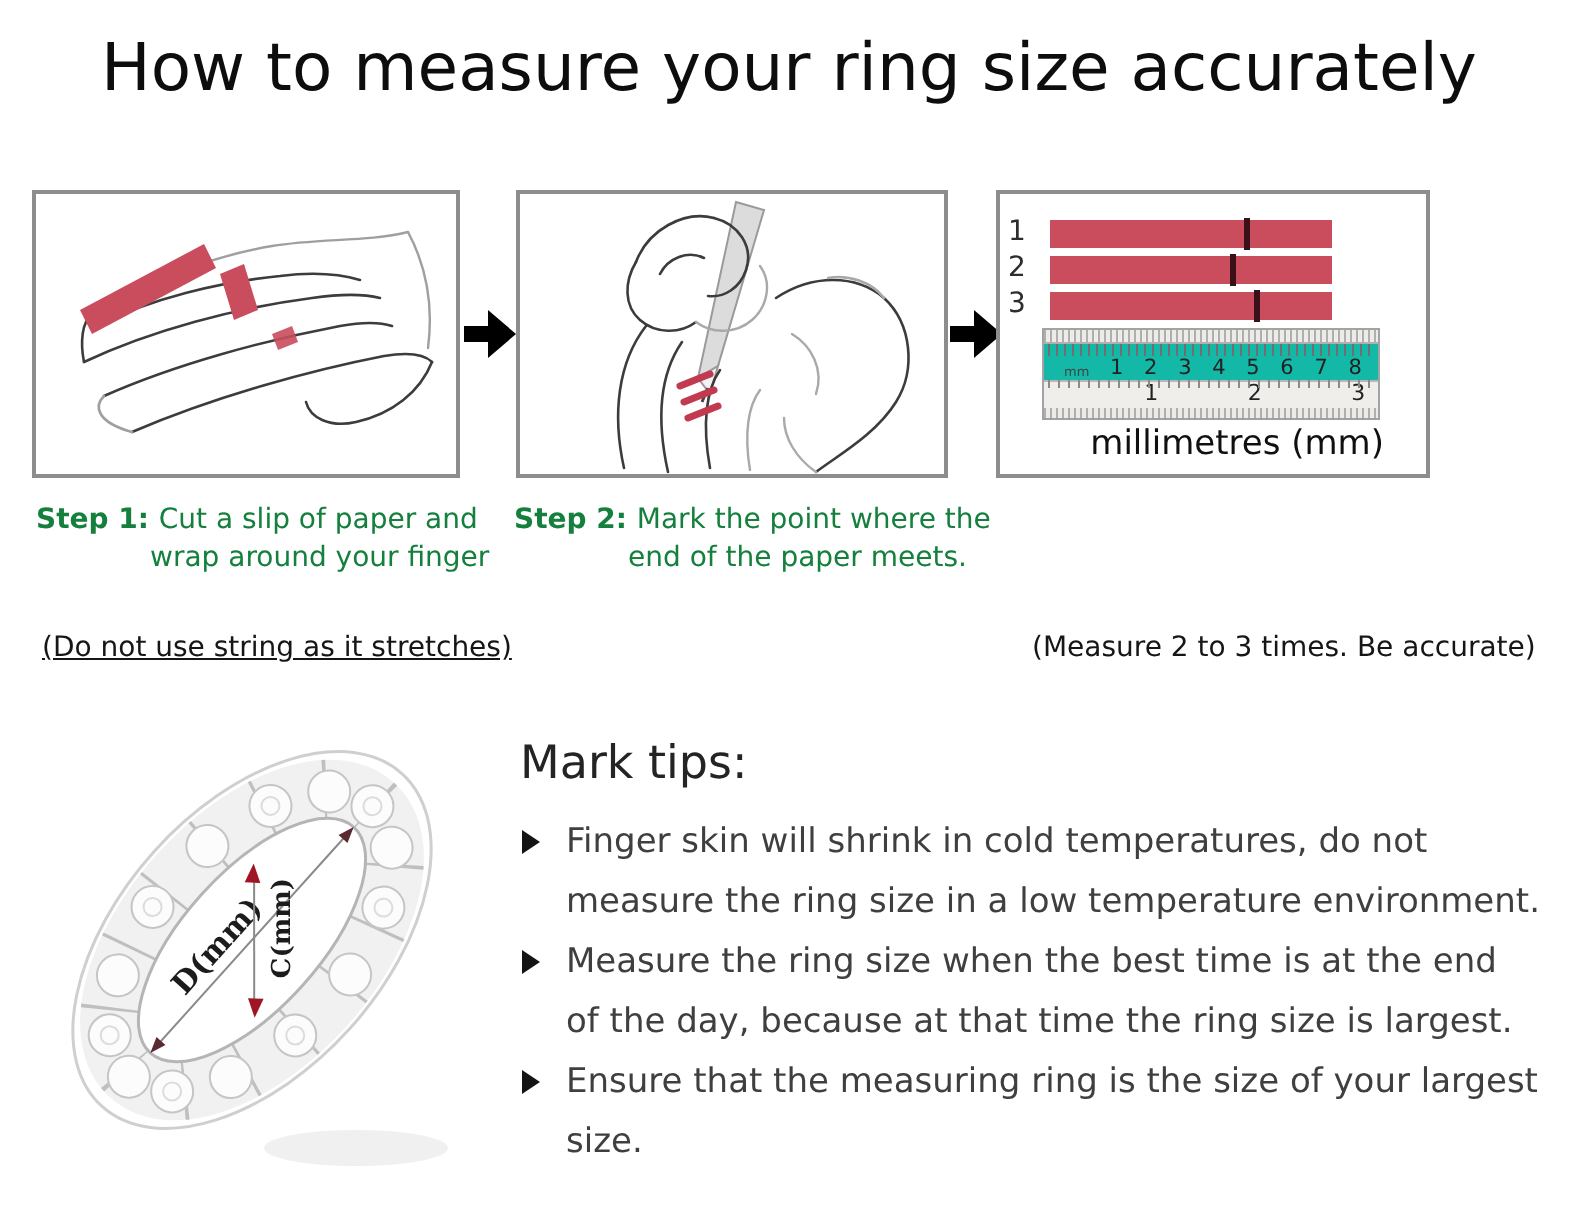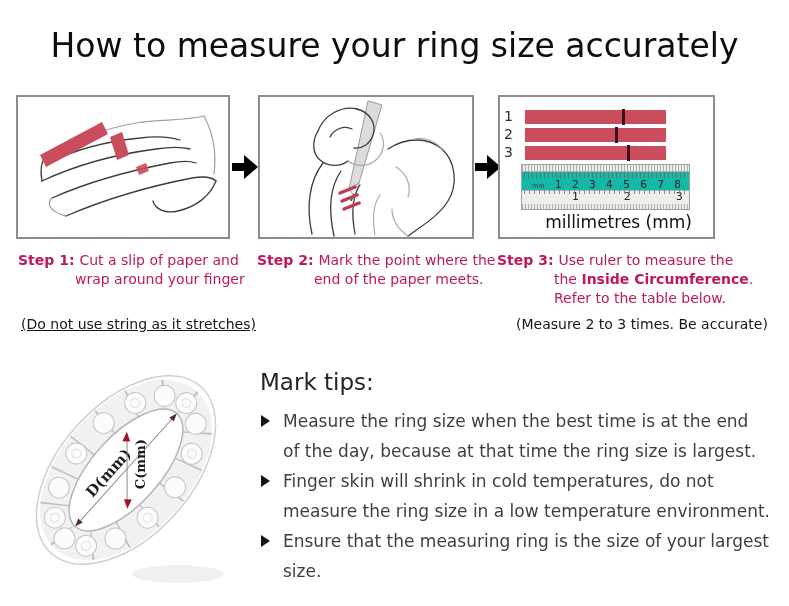--- a/index.html
+++ b/index.html
@@ -2,36 +2,36 @@
 <html><head>
 <meta charset="utf-8">
 <style>
   * { margin:0; padding:0; box-sizing:border-box; }
   html,body { background:#fff; }
   .page {
     position:relative; width:789px; height:606px; background:#fff;
     font-family:"DejaVu Sans", sans-serif; overflow:hidden; color:#1a1a1a;
   }
   .title {
-    position:absolute; top:26px; left:0; width:789px; text-align:center;
+    position:absolute; top:14px; left:0; width:789px; text-align:center;
     font-size:33px; font-weight:500; letter-spacing:0px; color:#0d0d0d;
   }
   .step-box {
     position:absolute; top:95px; height:144px; border:2px solid #8d8d8d; background:#fff;
   }
   .box1 { left:16px;  width:214px; }
   .box2 { left:258px; width:216px; }
   .box3 { left:498px; width:217px; }
   .arrow { position:absolute; top:155px; width:26px; height:24px; }
   .arrow1 { left:232px; } .arrow2 { left:475px; }
 
   
   .caption {
     position:absolute; top:251px; width:232px; font-size:14px; line-height:19px;
-    white-space:nowrap; color:#be185d;
+    white-space:nowrap; color:#15803d;
     padding-left:57px; text-indent:-57px;
   }
   .cap1 { left:18px; } .cap2 { left:257px; } .cap3 { left:497px; }
   .step-label { font-weight:bold; }
   .bold { font-weight:bold; }
   .note {
     position:absolute; top:316px; font-size:14px; color:#161616; white-space:nowrap;
   }
   .note1 { left:21px;text-decoration:underline; } .note3 { left:494px;margin-left:22px; }
 
@@ -190,25 +190,20 @@
   </div>
   <div class="ruler-caption">millimetres (mm)</div>
 
   <div class="caption cap1">
     <span class="step-label">Step 1: </span><span>Cut a slip of paper and</span><br>
     <span>wrap around your finger</span>
   </div>
   <div class="caption cap2">
     <span class="step-label">Step 2: </span><span>Mark the point where the</span><br>
     <span>end of the paper meets.</span>
-  </div>
-  <div class="caption cap3">
-    <span class="step-label">Step 3: </span><span>Use ruler to measure the</span><br>
-    <span>the </span><span class="bold">Inside Circumference</span><span>.</span><br>
-    <span>Refer to the table below.</span>
   </div>
 
   <div class="note note1">(Do not use string as it stretches)</div>
   <div class="note note3">(Measure 2 to 3 times. Be accurate)</div>
 
   <svg class="ring-svg" width="252" height="252" viewBox="0 0 252 252">
     <ellipse cx="178" cy="230" rx="46" ry="9" fill="#e6e6e6" opacity="0.6"></ellipse>
     <g transform="rotate(-48 126 126)">
       <ellipse cx="126" cy="126" rx="112" ry="66" fill="#ffffff" stroke="#cfcfcf" stroke-width="1.5"></ellipse>
       <ellipse cx="126" cy="126" rx="91" ry="49" fill="none" stroke="#f1f1f1" stroke-width="30"></ellipse>
@@ -247,27 +242,27 @@
       <polygon points="98,153 108,150 103,144" fill="#a01525"></polygon>
       <polygon points="155,101 145,104 150,110" fill="#a01525"></polygon>
       <text x="143" y="136" text-anchor="middle" font-family="DejaVu Serif, serif" font-size="13" font-weight="bold" fill="#1c1c1c" transform="rotate(-42 143 136)">C(mm)</text>
     </g>
   </svg>
 
   <div class="tips-heading">Mark tips:</div>
   <div class="tips">
     <div class="tip">
       <span class="marker"></span>
+      <span>Finger skin will shrink in cold temperatures, do not</span><br>
+      <span>measure the ring size in a low temperature environment.</span>
+    </div>
+    <div class="tip">
+      <span class="marker"></span>
       <span>Measure the ring size when the best time is at the end</span><br>
       <span>of the day, because at that time the ring size is largest.</span>
-    </div>
-    <div class="tip">
-      <span class="marker"></span>
-      <span>Finger skin will shrink in cold temperatures, do not</span><br>
-      <span>measure the ring size in a low temperature environment.</span>
     </div>
     <div class="tip">
       <span class="marker"></span>
       <span>Ensure that the measuring ring is the size of your largest</span><br>
       <span>size.</span>
     </div>
   </div>
 
 </div>
 

